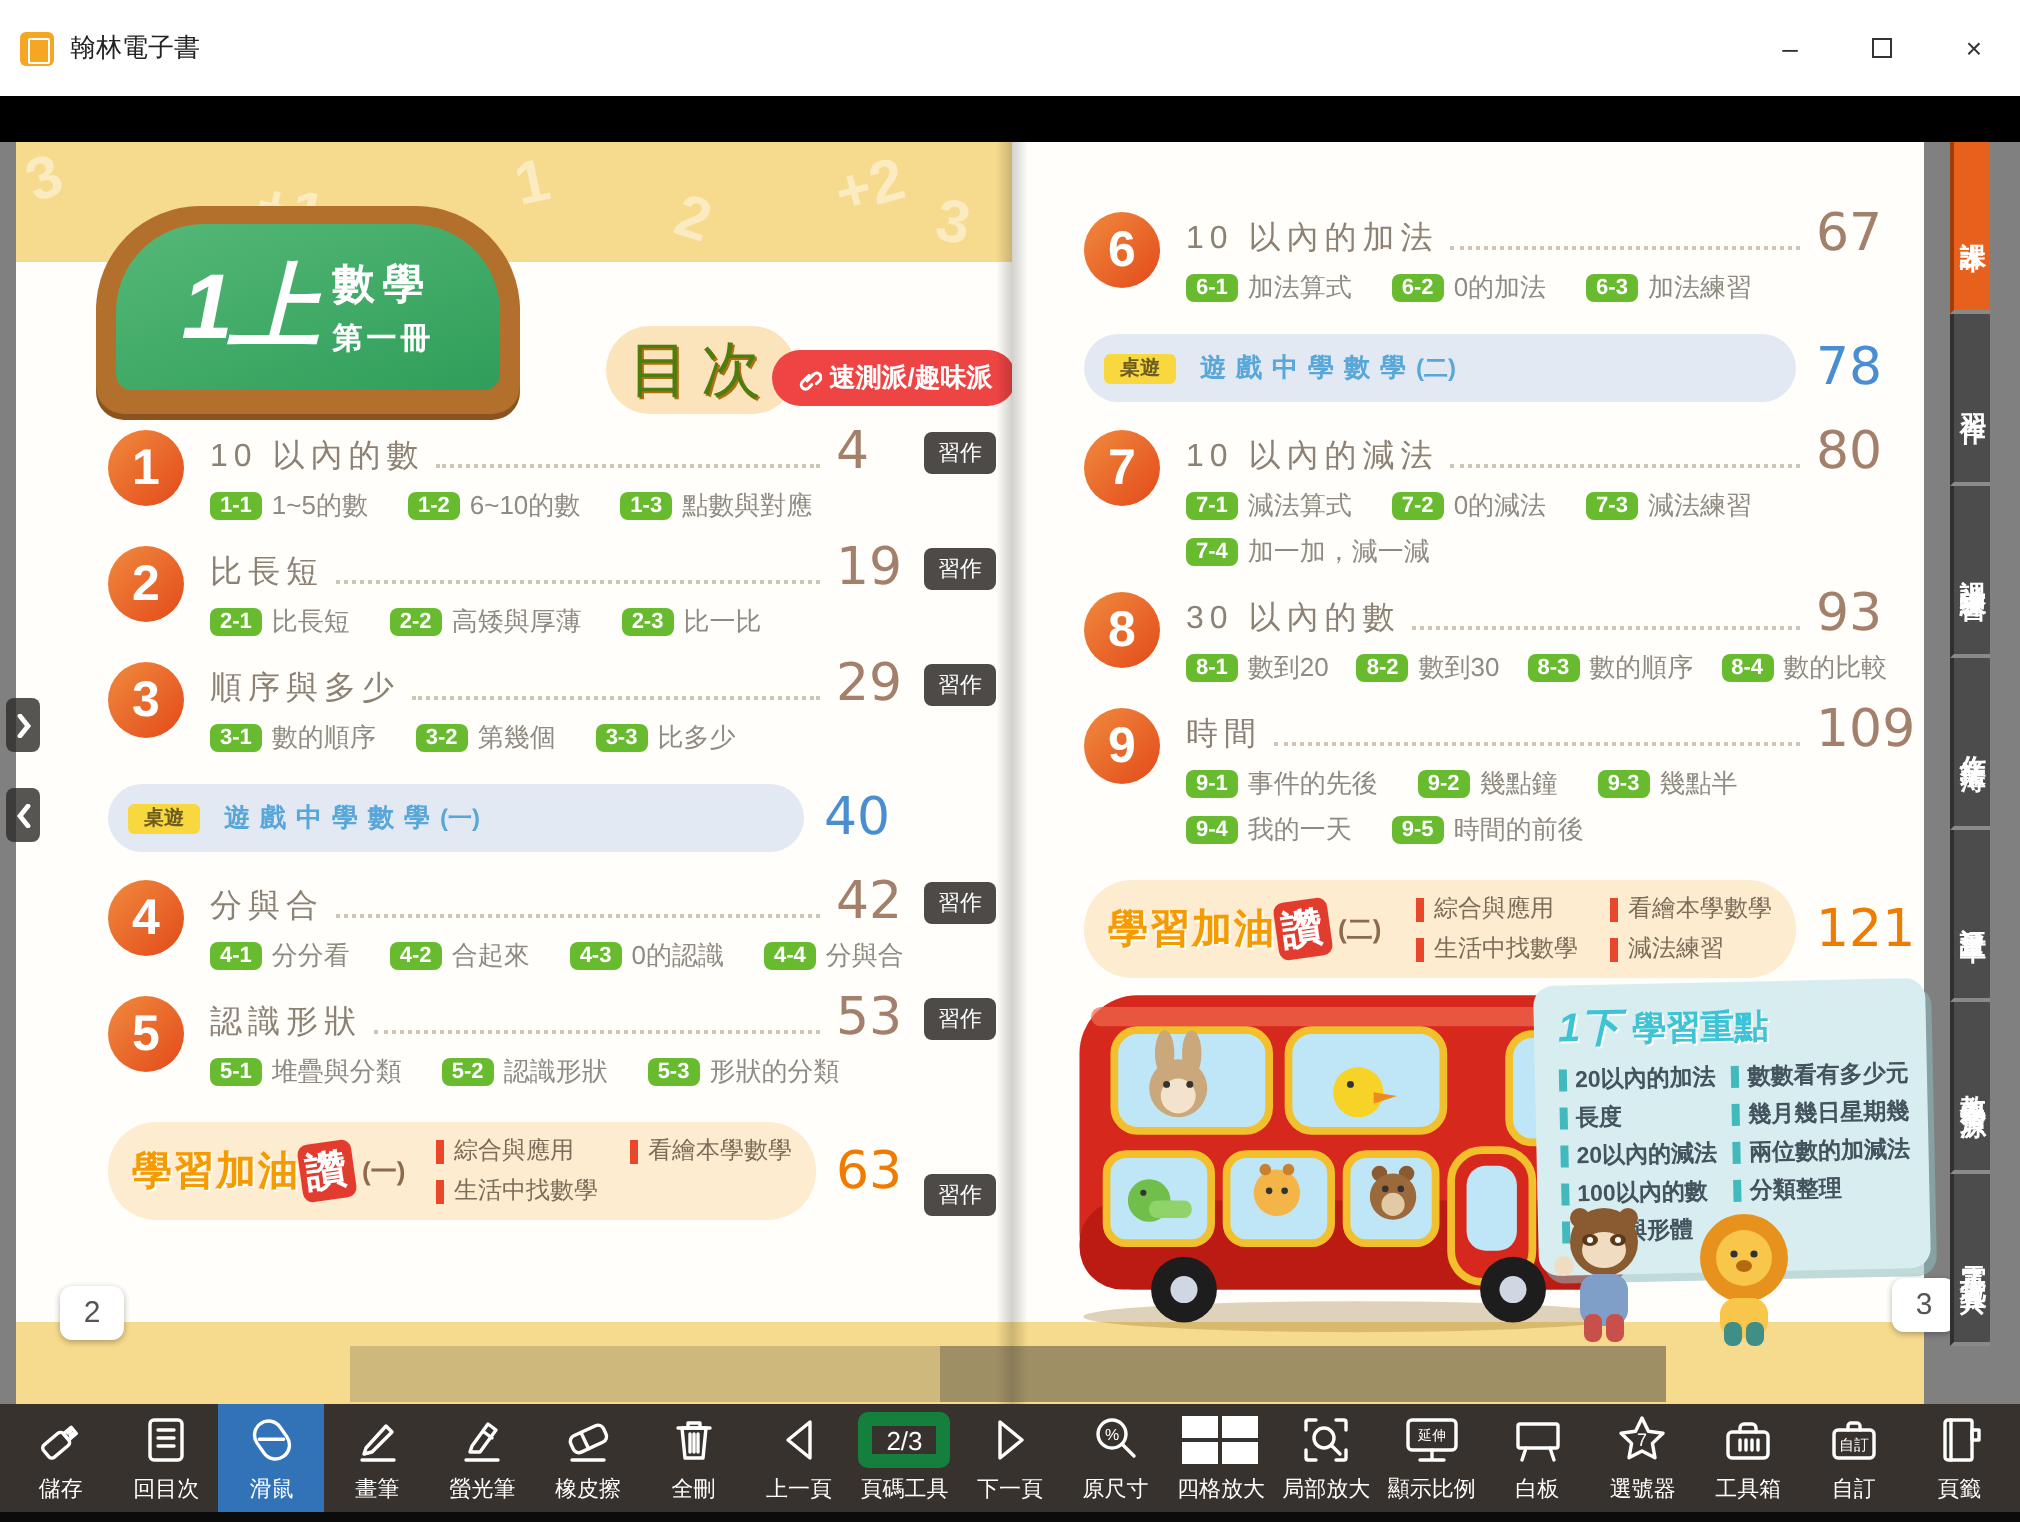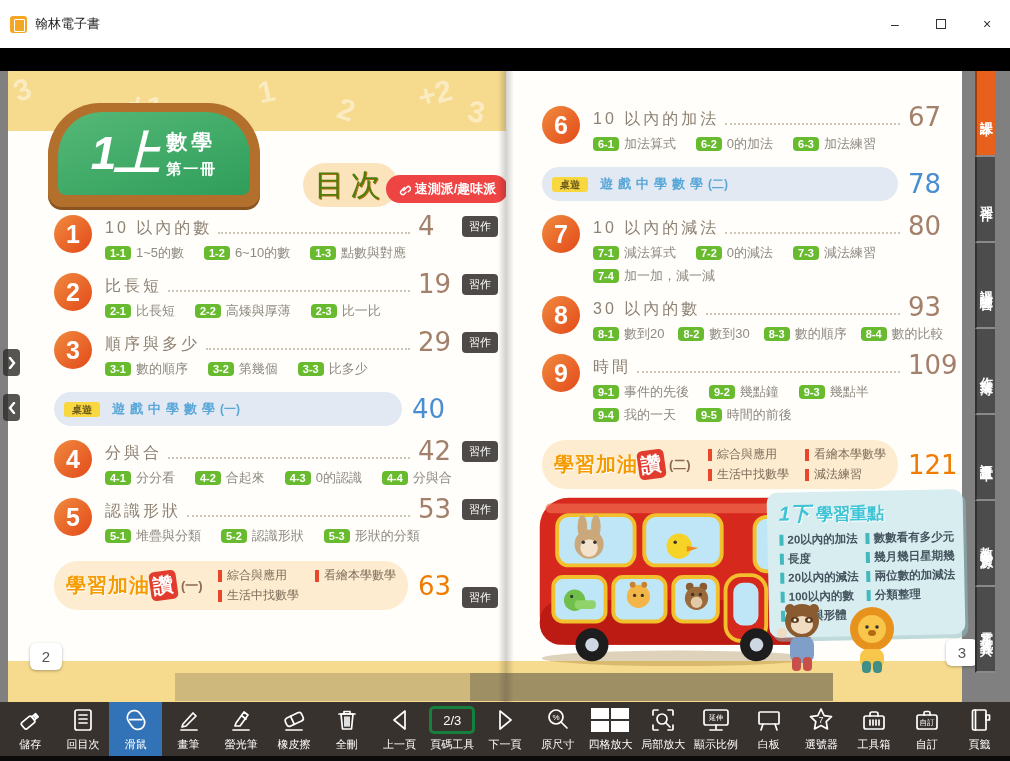--- a/index.html
+++ b/index.html
@@ -134,21 +134,21 @@
          font-weight:bold; }
   .side-tab.active { background:#e8611c; border-left-color:#a23c0b; }
 
   
   .toolbar { height:54px; background:#38322e; display:flex; padding:0 4px; }
   .tool { flex:1; display:flex; flex-direction:column; align-items:center; justify-content:flex-end;
           padding-bottom:4px; gap:2px; cursor:pointer; }
   .tool.active { background:#3273b7; }
   .ticon { height:30px; display:flex; align-items:center; justify-content:center; }
   .tlabel { font-size:11px; color:#fff; white-space:nowrap; }
-  .pagebox { min-width:46px; height:28px; border:3px solid #15803d; border-radius:5px; color:#fff;
+  .pagebox { min-width:46px; height:28px; border:7px solid #15803d; border-radius:5px; color:#fff;
           font-size:13px; display:flex; align-items:center; justify-content:center; padding:0 6px; }
   svg.tg { stroke:#fff; fill:none; stroke-width:1.7; stroke-linecap:round; stroke-linejoin:round; }
   svg.tg text { stroke:none; fill:#fff; font-family:"Liberation Sans",sans-serif; }
 
   .bottombar { height:21px; background:#0b0b0b; border-bottom:5px solid #14406e; }
 </style>
 </head>
 <body>
 
 <div class="app">

